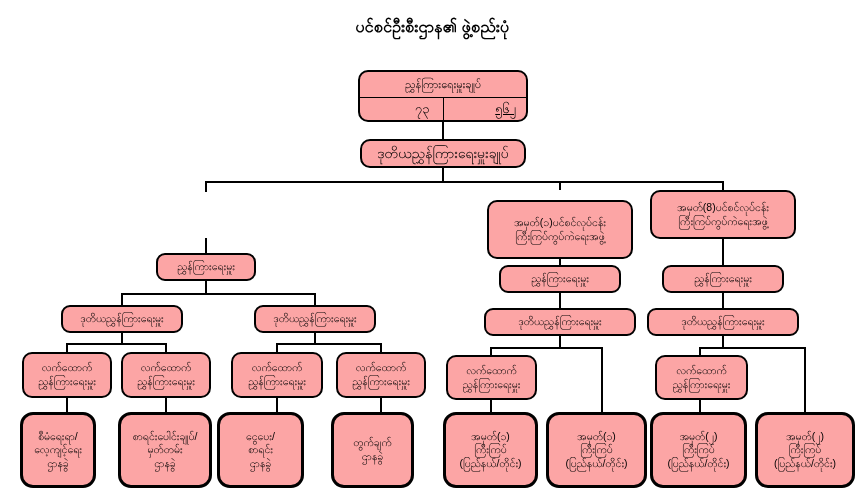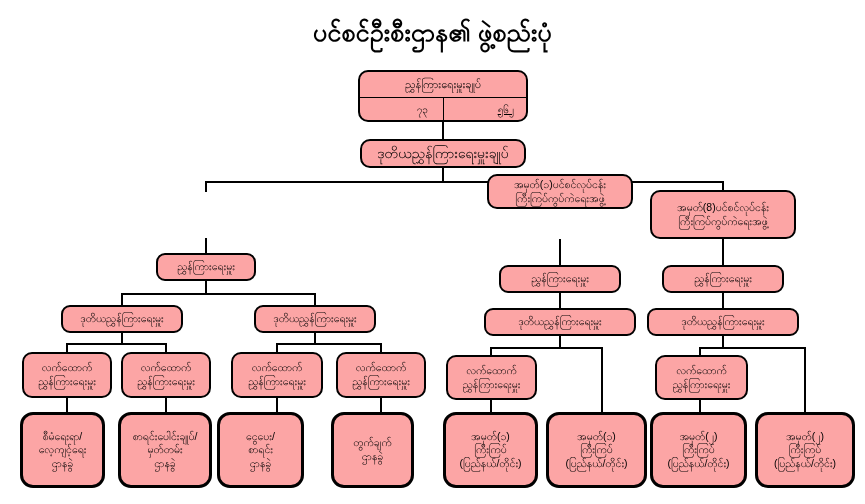--- a/index.html
+++ b/index.html
@@ -1,35 +1,35 @@
 <!DOCTYPE html>
 <html><head>
 <meta charset="utf-8">
 <style>
   * { margin:0; padding:0; box-sizing:border-box; }
   html,body { background:#ffffff; }
   body { font-family:"Liberation Sans", sans-serif; color:#000; }
   .canvas { position:relative; width:865px; height:504px; background:#ffffff; overflow:hidden; }
   .title { position:absolute; left:0; top:16px; width:100%; text-align:center;
-           font-size:25px; font-weight:bold; letter-spacing:0.2px; }
+           font-size:16px; font-weight:bold; letter-spacing:0.2px; }
   .node { position:absolute; background:#fca5a5; border:2.5px solid #000; border-radius:10px;
           display:flex; flex-direction:column; align-items:center; justify-content:center;
           text-align:center; font-size:10.5px; line-height:1.3; z-index:2; }
   .node span { display:block; }
   .thin  { border-width:2px; border-radius:9px; }
   .heavy { border-width:3px; border-radius:13px; }
   .vline, .hline { position:absolute; background:#000; z-index:1; }
   .vline { width:1.5px; }
   .hline { height:1.5px; }
   
   .dg { align-items:stretch; justify-content:flex-start; padding:0; overflow:hidden; }
   .dg-label { flex:0 0 26px; display:flex; align-items:center; justify-content:center;
               border-bottom:1.5px solid #000; font-size:11px; }
   .dg-values { flex:1; display:flex; }
-  .dg-cell { flex:1; display:flex; align-items:center; justify-content:center; font-size:10px;padding-left:42px; }
+  .dg-cell { flex:1; display:flex; align-items:center; justify-content:center; font-size:13px;padding-left:42px; }
   .dg-cell.right { border-left:1.5px solid #000;text-decoration:underline; }
   .fs11 { font-size:14px; }
 </style>
 </head>
 <body>
 
 <div class="canvas">
 
   <div class="title">ပင်စင်ဦးစီးဌာန၏ ဖွဲ့စည်းပုံ</div>
 
@@ -82,21 +82,21 @@
       <div class="dg-cell">၇၃</div>
       <div class="dg-cell right">၅၆၂</div>
     </div>
   </div>
 
   <div class="node fs11" style="left:360px;top:139px;width:166px;height:29px">
     <span>ဒုတိယညွှန်ကြားရေးမှူးချုပ်</span>
   </div>
 
 
-  <div class="node" style="left:487px;top:174px;width:146px;height:35px">
+  <div class="node" style="left:487px;top:200px;width:146px;height:59px">
     <span>အမှတ်(၁)ပင်စင်လုပ်ငန်း</span>
     <span>ကြီးကြပ်ကွပ်ကဲရေးအဖွဲ့</span>
   </div>
 
   <div class="node" style="left:650px;top:190px;width:146px;height:49px">
     <span>အမှတ်(8)ပင်စင်လုပ်ငန်း</span>
     <span>ကြီးကြပ်ကွပ်ကဲရေးအဖွဲ့</span>
   </div>
 
   <div class="node thin" style="left:156px;top:253px;width:100px;height:28px">
@@ -140,21 +140,21 @@
   </div>
   <div class="node" style="left:446px;top:355px;width:91px;height:45px">
     <span>လက်ထောက်</span>
     <span>ညွှန်ကြားရေးမှူး</span>
   </div>
   <div class="node" style="left:655px;top:355px;width:93px;height:45px">
     <span>လက်ထောက်</span>
     <span>ညွှန်ကြားရေးမှူး</span>
   </div>
 
-  <div class="node heavy" style="left:20px;top:412px;width:85px;height:76px">
+  <div class="node heavy" style="left:20px;top:412px;width:76px;height:76px">
     <span>စီမံရေးရာ/</span>
     <span>လေ့ကျင့်ရေး</span>
     <span>ဌာနခွဲ</span>
   </div>
   <div class="node heavy" style="left:118px;top:412px;width:94px;height:76px">
     <span>စာရင်းပေါင်းချုပ်/</span>
     <span>မှတ်တမ်း</span>
     <span>ဌာနခွဲ</span>
   </div>
   <div class="node heavy" style="left:217px;top:412px;width:87px;height:76px">

